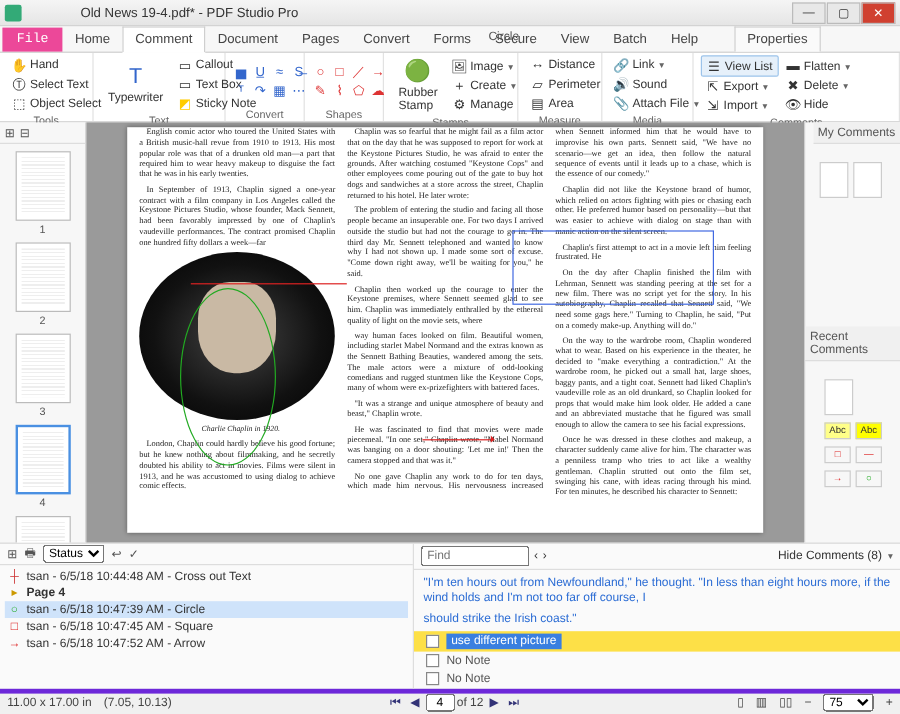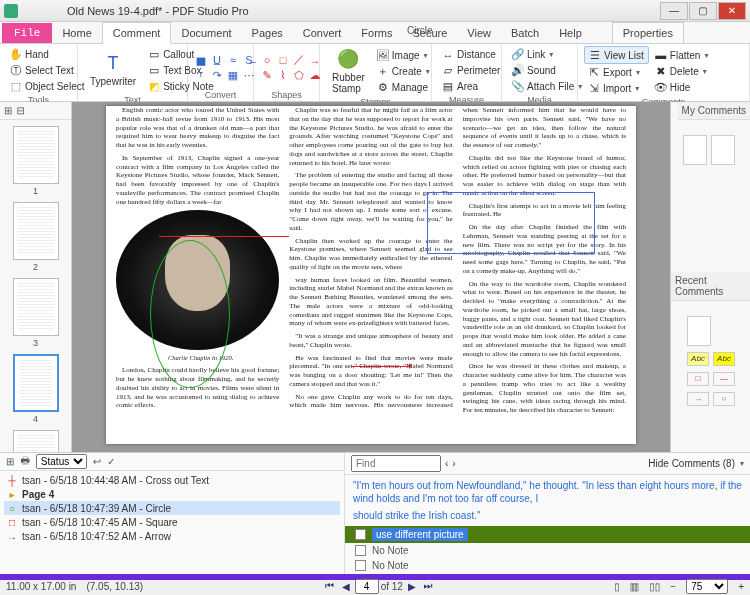--- a/index.html
+++ b/index.html
@@ -55,44 +55,44 @@
   .caption { font-style: italic; text-align:center; font-size:6.5px; text-indent:0; }
   .circ-annot { position:absolute; left:78px; top:138px; width:80px; height:148px; border:1px solid #2a2; border-radius:50%; pointer-events:none; }
   .arrow-annot { position:absolute; left:280px; top:264px; width:60px; height:1px; background:#d22; pointer-events:none; }
   .arrow-annot::after { content:""; position:absolute; right:-3px; top:-3px; border:3px solid transparent; border-left-color:#d22; }
   .sq-annot { position:absolute; left:355px; top:90px; width:168px; height:62px; border:1px solid #4169e1; pointer-events:none; }
   .cross-annot { position:absolute; left:87px; top:130px; width:130px; height:8px; pointer-events:none; }
   .cross-annot::after { content:""; position:absolute; inset:0; top:4px; border-top:1px solid #d22; }
   
   .rightpanel { width: 80px; background:#f7f7f7; border-left:1px solid #cfcfcf; display:flex; flex-direction:column;align-items:flex-end; }
   .rp-head { font-size:10px; padding:3px 4px; border-bottom:1px solid #ddd; background:#f0f0f0; color:#555; }
-  .rp-body { flex:1; padding:15px;font-style:italic; }
+  .rp-body { flex:1; padding:15px; }
   .pgprev { display:flex; gap:4px; margin-bottom:6px; }
   .pgprev div { width:24px; height:30px; background:#fff; border:1px solid #ccc; }
   .rc-sw { display:flex; gap:4px; margin-bottom:6px; }
   .rc-sw span { width:22px; height:14px; display:flex;align-items:center;justify-content:center; font-size:8px; border:1px solid #ccc; }
   
   
   .comments { height: 122px; background:#fafafa; border-top:1px solid #cfcfcf; display:flex; }
   .ctools { height:18px; border-bottom:1px solid #ddd; display:flex; align-items:center; gap:6px; padding:0 6px; font-size:10px; color:#555; }
   .cleft { width: 46%; border-right:1px solid #ddd; display:flex; flex-direction:column; }
   .cright { flex:1; display:flex; flex-direction:column; }
   .clist { flex:1; overflow:auto; font-size:10px; padding:2px 4px; }
   .crow { display:flex; align-items:center; gap:4px; padding:1px 2px; cursor:pointer; }
   .crow.sel { background:#cfe3fa; }
   .cico { width:12px; height:12px; display:inline-flex; align-items:center; justify-content:center; }
   .findrow { display:flex; align-items:center; gap:4px; padding:2px 6px; border-bottom:1px solid #ddd; font-size:10px; }
   .findrow input { font-size:10px; padding:1px 3px; width:90px; }
   .quote { color:#2b6cd4; font-size:10px; padding:4px 8px; line-height:1.3; }
   .noterow { padding:2px 10px; font-size:10px; color:#555; display:flex; align-items:center; gap:6px; }
-  .noterow.sel { background:#4d7c0f; }
+  .noterow.sel { background:#fde047; }
   .chk { width:11px; height:11px; border:1px solid #888; background:#fff; }
   
   
-  .status { height: 18px; background:#f0f0f0; border-top:6px solid #6d28d9; display:flex; align-items:center; font-size:10px; color:#444; padding:0 6px; gap:10px; }
+  .status { height: 18px; background:#f0f0f0; border-top:4px solid #6d28d9; display:flex; align-items:center; font-size:10px; color:#444; padding:0 6px; gap:10px; }
   .status .filler { flex:1; }
   .pager { display:flex; align-items:center; gap:2px; }
   .pager input { width:24px; font-size:10px; text-align:center; }
   .pgbtn { padding:0 3px; cursor:pointer; color:#337; }
   
   select, input[type=text] { font-size:10px; }
 </style>
 </head>
 <body>
 

